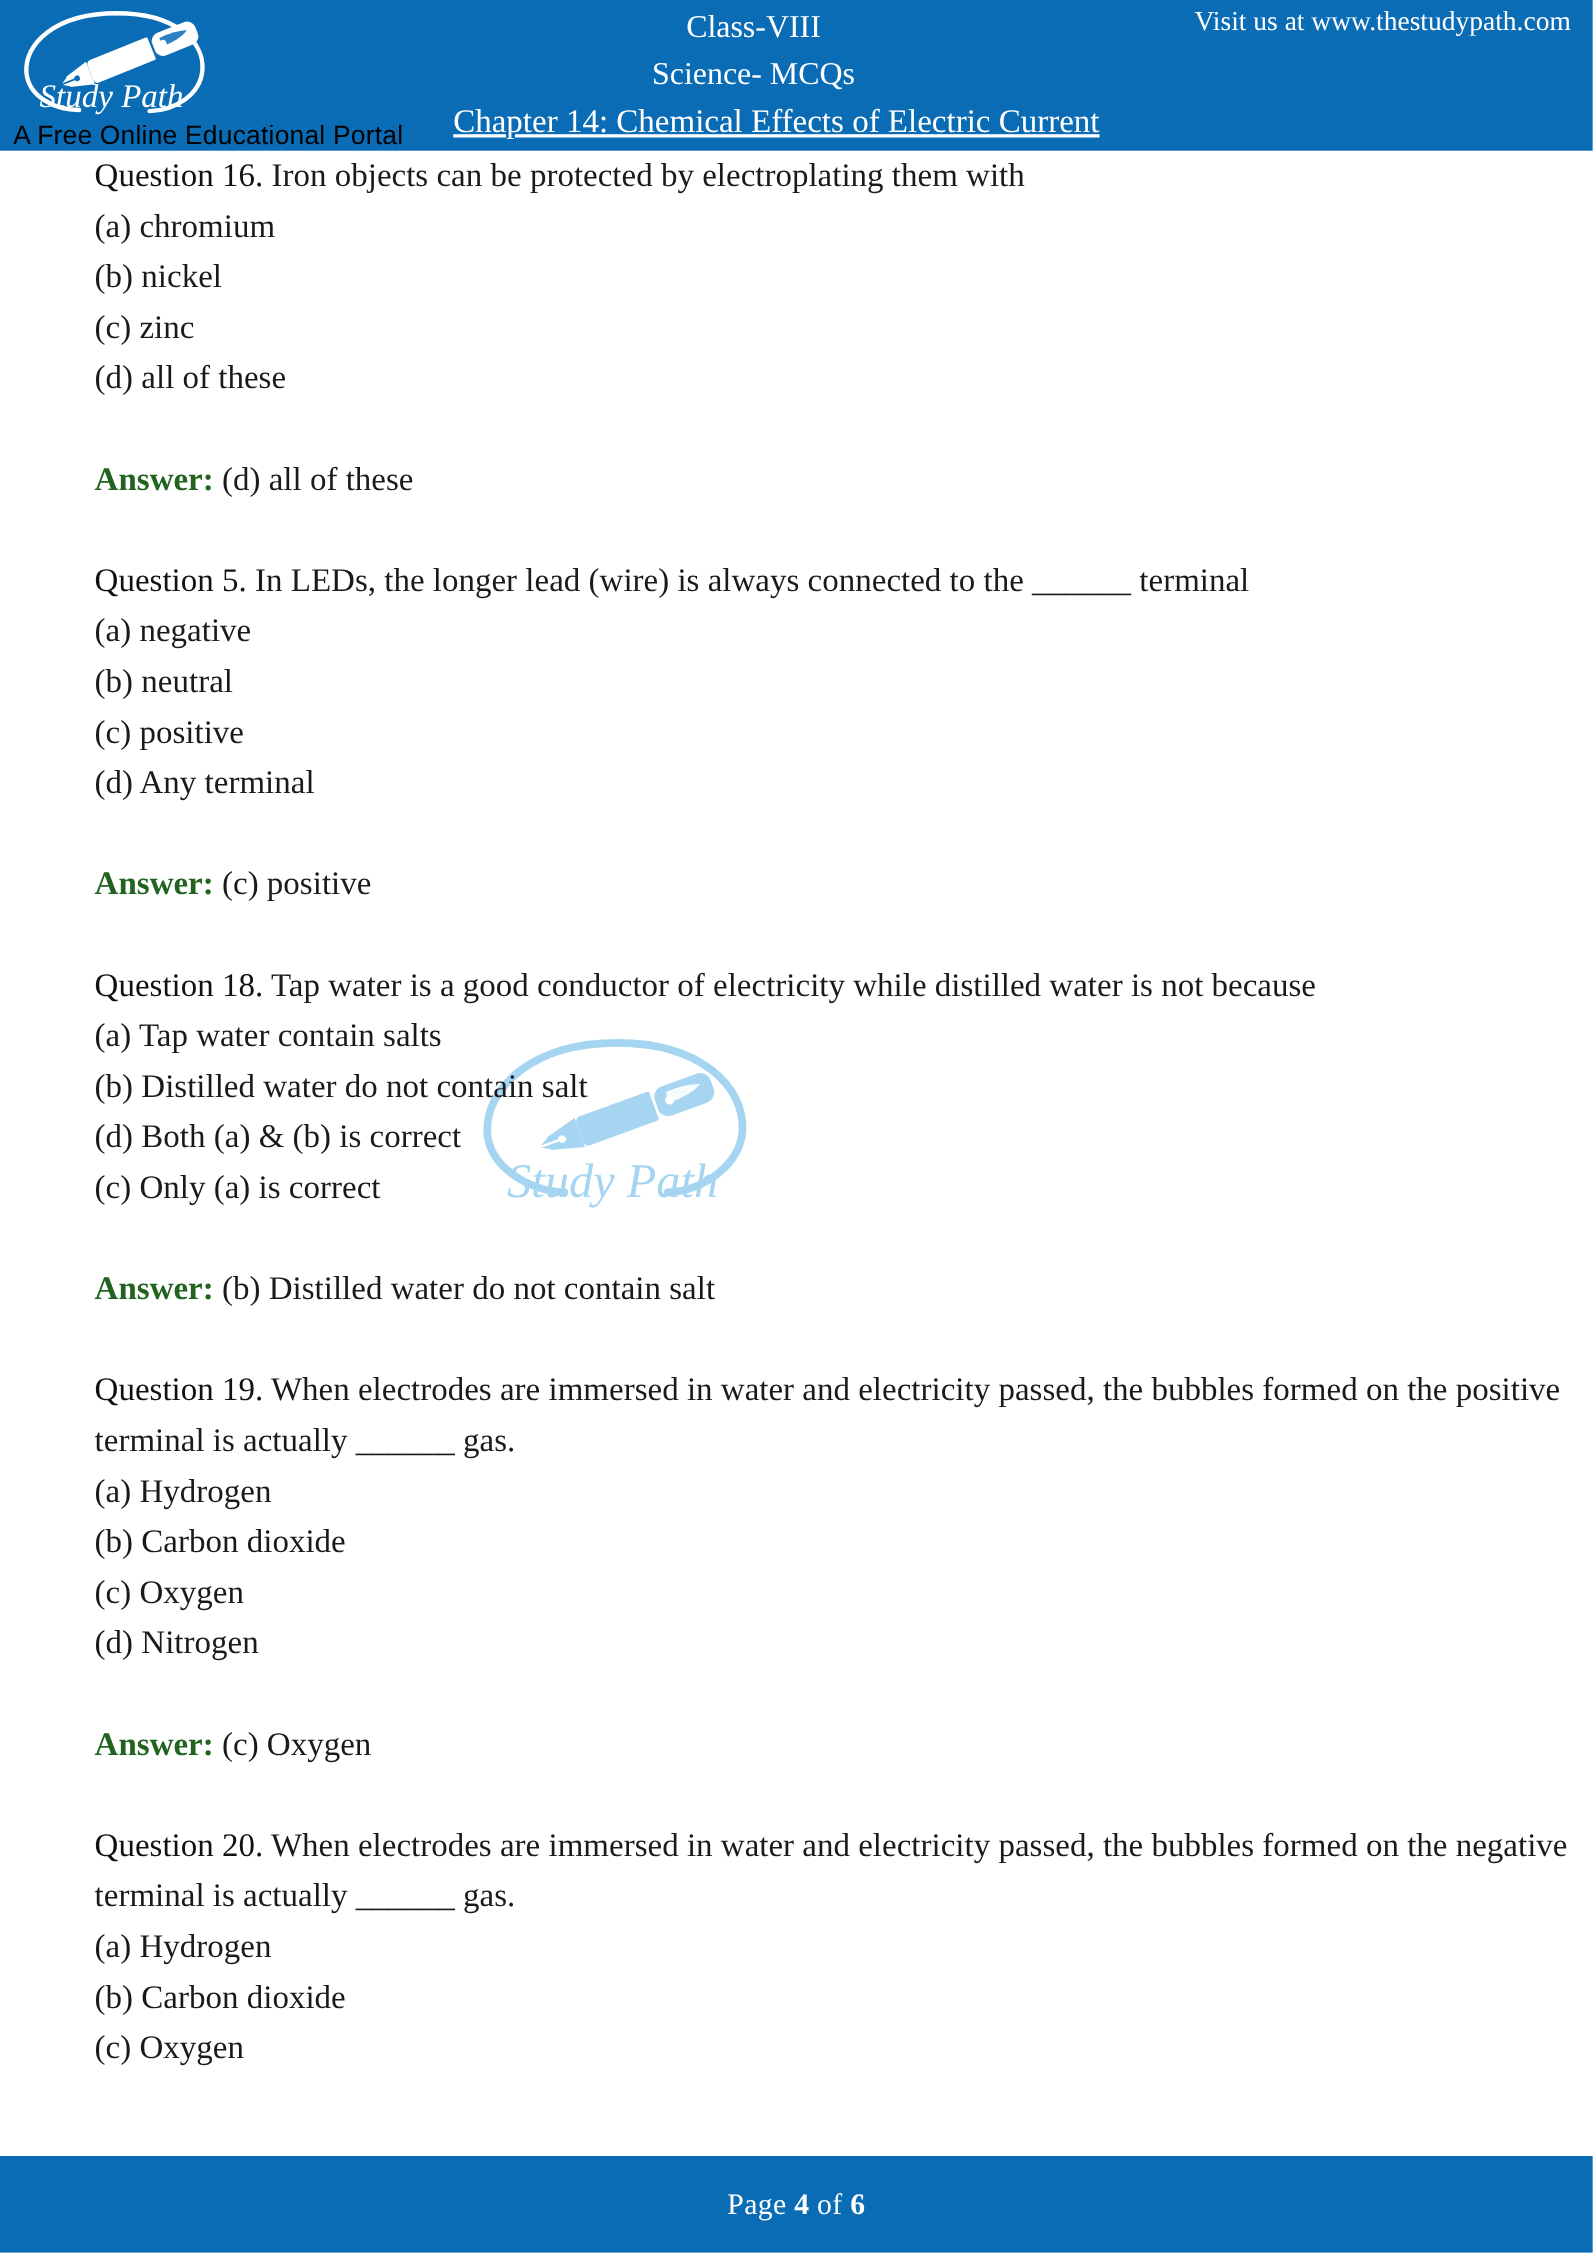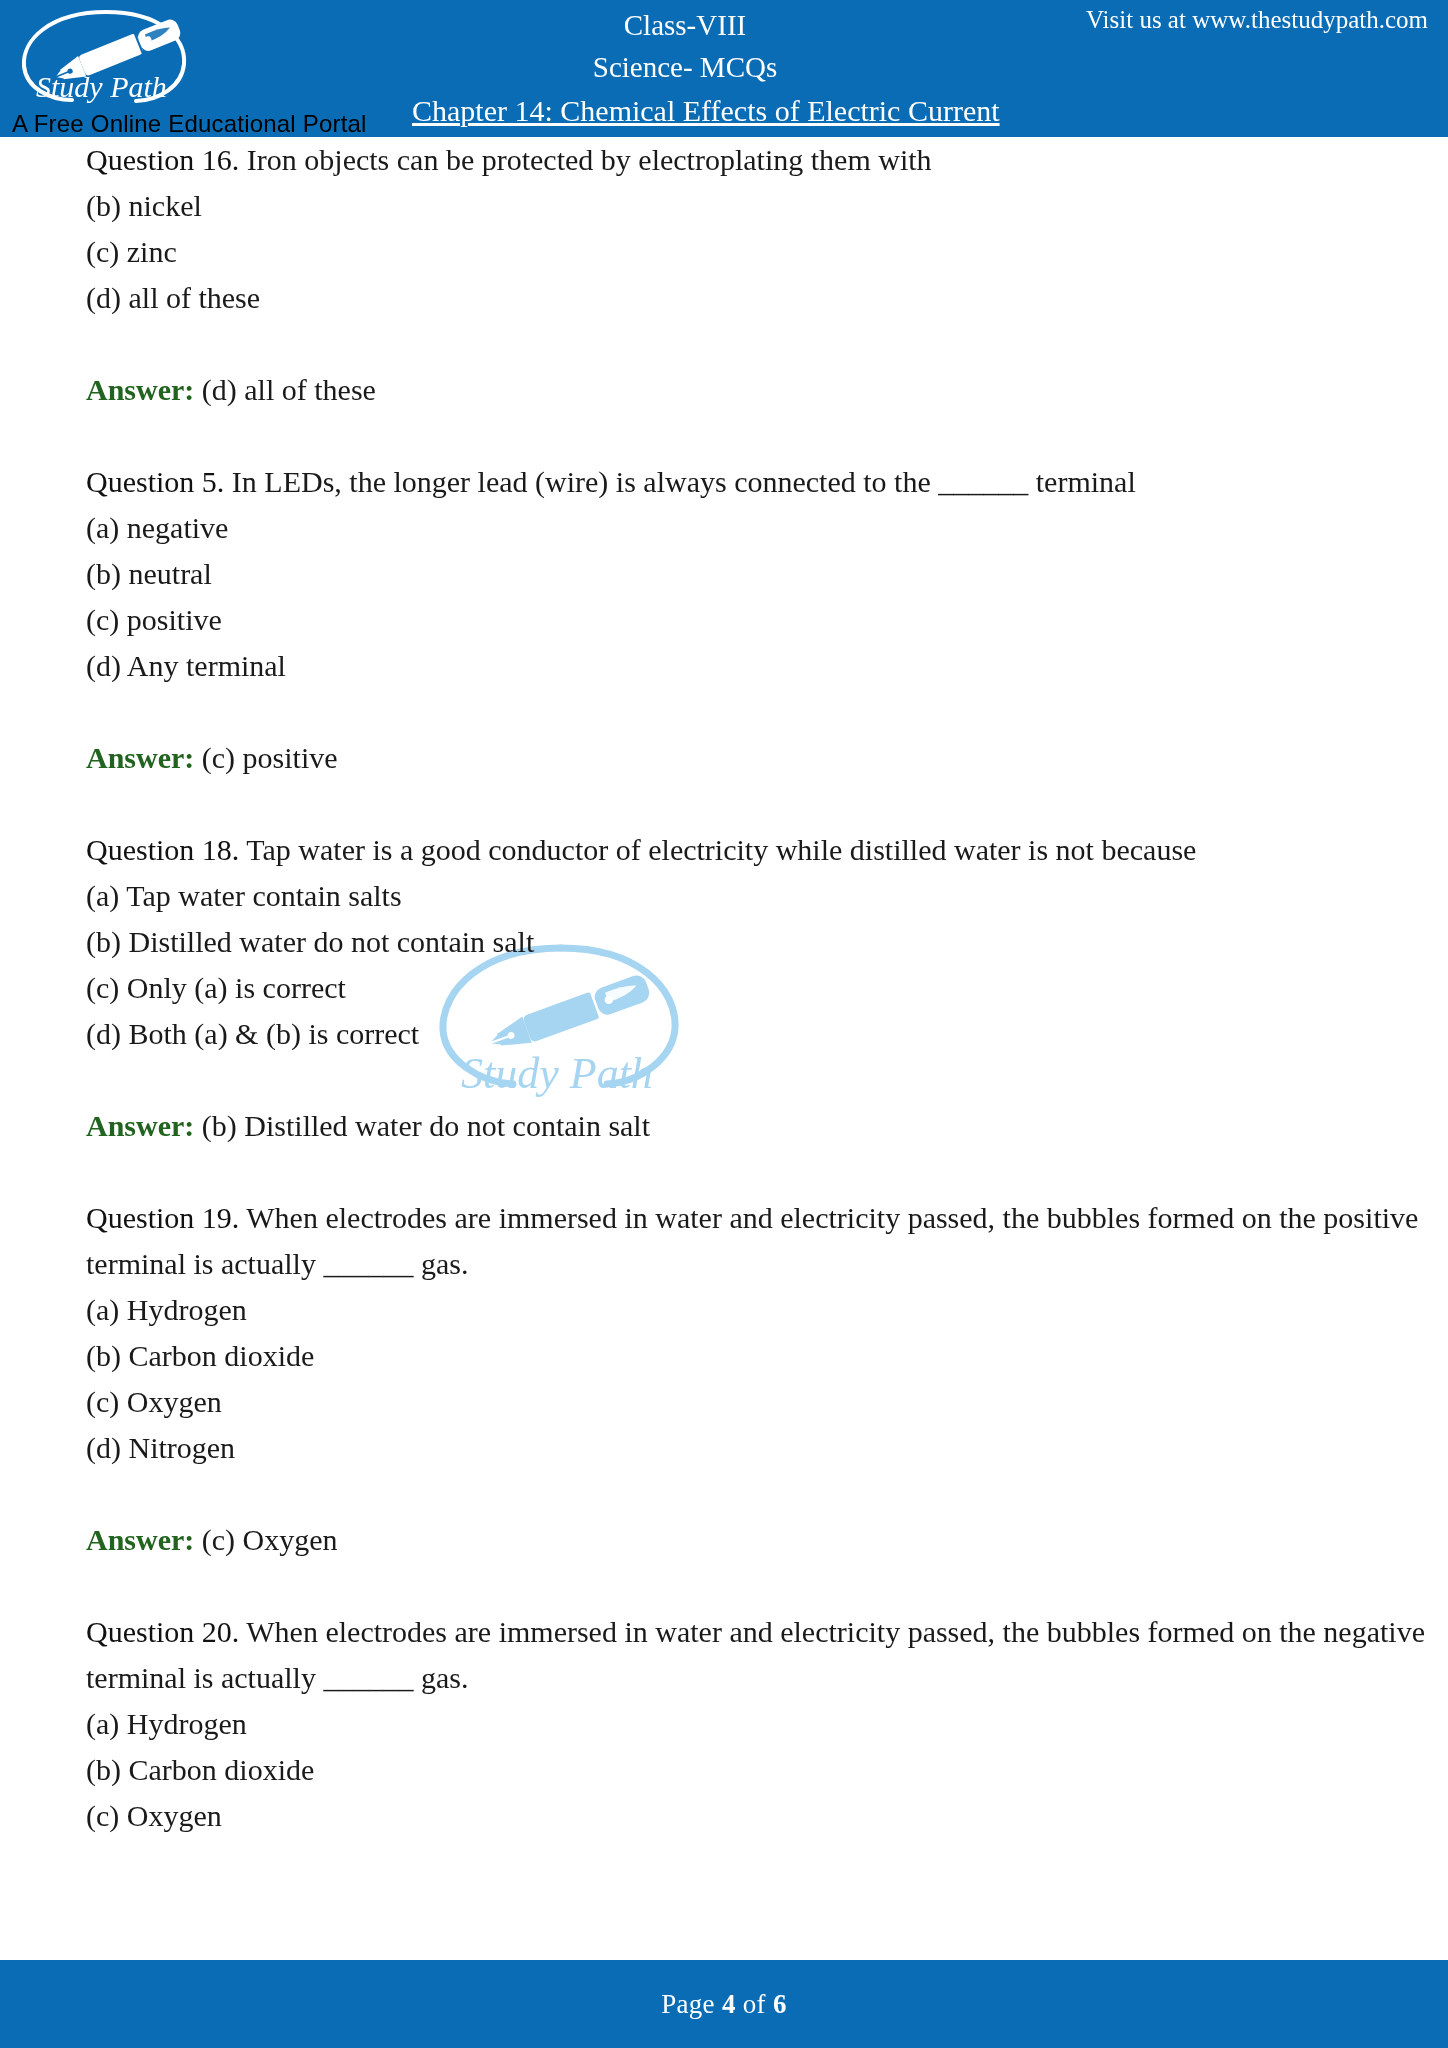--- a/index.html
+++ b/index.html
@@ -226,20 +226,21 @@
         <line x1="173" y1="62" x2="173" y2="90" stroke="#ffffff" stroke-width="2.4"></line>
       </g>
       <text x="36" y="146" font-family="'Liberation Serif','DejaVu Serif',serif" font-size="44" font-style="italic" fill="#a6d5f2">Study Path</text>
     </svg>
   </div>
 
   <div class="content">
 
     <div class="qblock">
       <div class="line"><span class="qhead">Question 16.</span><span> Iron objects can be protected by electroplating them with</span></div>
+      <div class="option">(a) chromium</div>
       <div class="option">(b) nickel</div>
       <div class="option">(c) zinc</div>
       <div class="option">(d) all of these</div>
       <div class="gap-small"></div>
       <div class="answer-line"><span class="answer-label">Answer:</span><span> (d) all of these</span></div>
       <div class="gap-q"></div>
     </div>
 
     <div class="qblock">
       <div class="line"><span class="qhead">Question 5.</span><span> In LEDs, the longer lead (wire) is always connected to the ______ terminal</span></div>
@@ -249,22 +250,22 @@
       <div class="option">(d) Any terminal</div>
       <div class="gap-small"></div>
       <div class="answer-line"><span class="answer-label">Answer:</span><span> (c) positive</span></div>
       <div class="gap-q"></div>
     </div>
 
     <div class="qblock">
       <div class="line"><span class="qhead">Question 18.</span><span> Tap water is a good conductor of electricity while distilled water is not because</span></div>
       <div class="option">(a) Tap water contain salts</div>
       <div class="option">(b) Distilled water do not contain salt</div>
+      <div class="option">(d) Both (a) &amp; (b) is correct</div>
       <div class="option">(c) Only (a) is correct</div>
-      <div class="option">(d) Both (a) &amp; (b) is correct</div>
       <div class="gap-small"></div>
       <div class="answer-line"><span class="answer-label">Answer:</span><span> (b) Distilled water do not contain salt</span></div>
       <div class="gap-q"></div>
     </div>
 
     <div class="qblock">
       <div class="line"><span class="qhead">Question 19.</span><span> When electrodes are immersed in water and electricity passed, the bubbles formed on the positive terminal is actually ______ gas.</span></div>
       <div class="option">(a) Hydrogen</div>
       <div class="option">(b) Carbon dioxide</div>
       <div class="option">(c) Oxygen</div>

